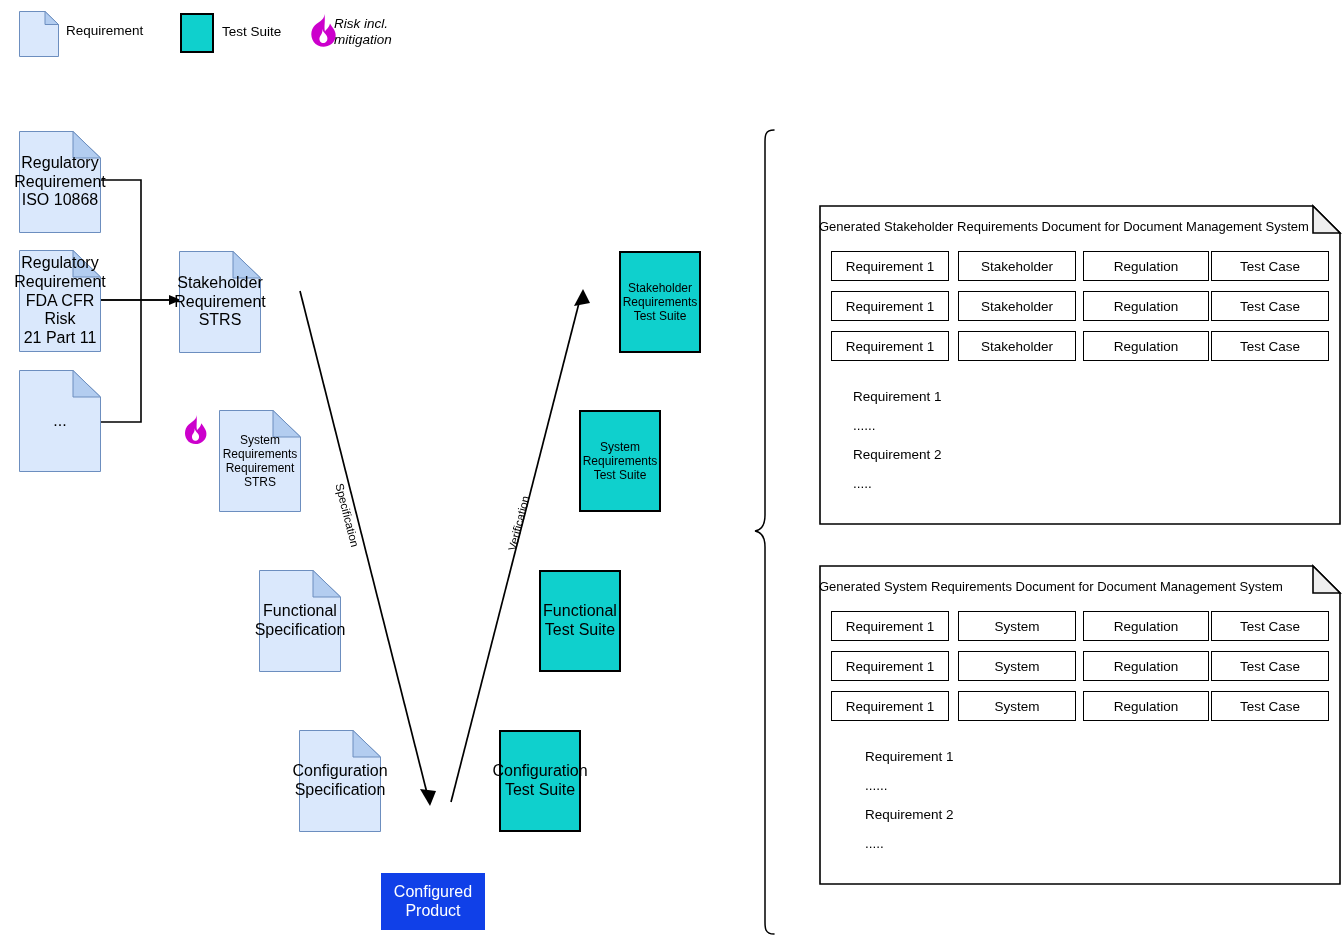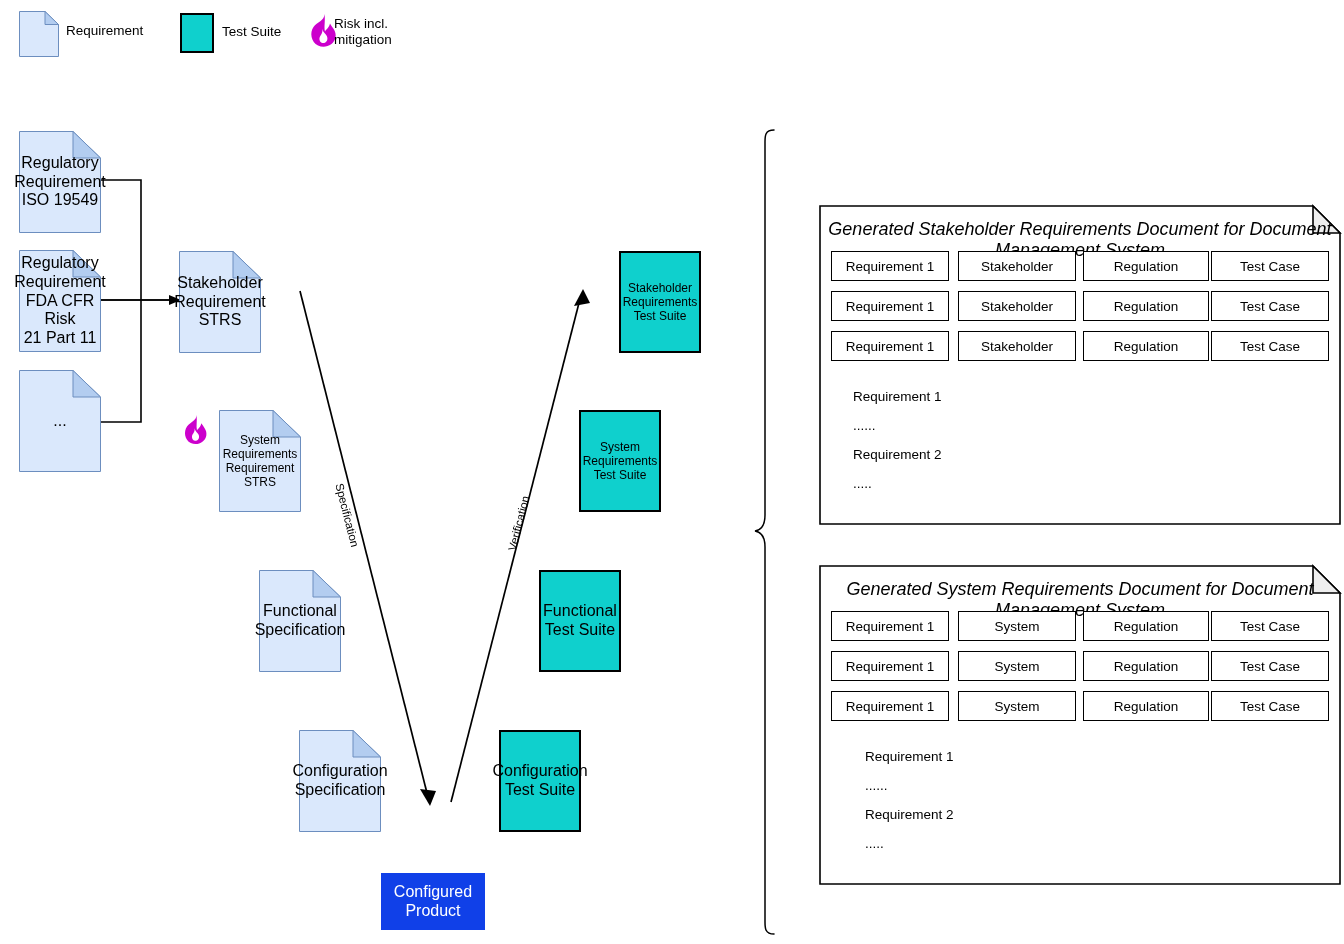--- a/index.html
+++ b/index.html
@@ -13,22 +13,22 @@
         line-height:1.18;}
 
   
   .teal{background:#0fd0cd;border:2px solid #000000;}
 
   
   .blueprod{background:#1040e8;border:1px solid #1040e8;color:#ffffff;}
 
   
   .panel{position:absolute;box-sizing:border-box;background:#ffffff;}
-  .panel-title{position:absolute;left:0;right:0;text-align:center;
-               font-size:18px;font-style:italic;}
+  .panel-title{position:absolute;left:0;right:0;text-align:left;
+               font-size:13px;}
   .cell{position:absolute;box-sizing:border-box;border:1.5px solid #000;
         background:#fff;display:flex;align-items:center;justify-content:center;
         font-size:13.5px;}
   .ptext{position:absolute;font-size:13.5px;white-space:pre;}
 
   
   .legend-label{position:absolute;font-size:13.5px;line-height:1.22;}
 
   svg{position:absolute;left:0;top:0;overflow:visible;}
   .rot-label{position:absolute;font-size:11.5px;white-space:nowrap;
@@ -54,21 +54,21 @@
       <rect x="1" y="1" width="32" height="38" fill="#0fd0cd" stroke="#000" stroke-width="2"></rect>
     </svg>
     <div class="legend-label" style="left:213px;top:24px;">Test Suite</div>
 
     <svg width="34" height="38" style="left:298px;top:13px;">
       <path d="M17.5 1 C17.5 8 10 9 6.5 14 C2.5 19.5 4 29 11 32.5 C18 36 27 32 28.5 24.5
                C29.8 18 25 14.5 23 10.5 C22 15 19.5 16 18 18.5 C16.8 14 18.5 8 17.5 1 Z
                M15 16 C16.5 20 13 22 12.5 25 C12 28.5 14.5 30.5 17 30 C20 29.4 21.3 26 19.8 23
                C18.8 21 16.3 19.5 15 16 Z" fill="#cc00cc" fill-rule="evenodd"></path>
     </svg>
-    <div class="legend-label" style="left:325px;top:16px;white-space:pre;">Risk incl.
+    <div class="legend-label" style="left:325px;top:16px;white-space:pre;font-style:italic;">Risk incl.
 mitigation</div>
   </div>
 
   <svg width="1344" height="944" style="pointer-events:none;">
 
     <path d="M92 180 H132 V422 H92" fill="none" stroke="#000" stroke-width="1.6"></path>
 
     <path d="M10 300 H166" fill="none" stroke="#000" stroke-width="1.6"></path>
     <path d="M92 300 H166" fill="none" stroke="#000" stroke-width="1.6"></path>
     <polygon points="172,300 160,295 160,305" fill="#000"></polygon>
@@ -90,21 +90,21 @@
   <div class="rot-label" style="left:497px;top:549px;transform:rotate(-75.6deg);">Verification</div>
 
   <div class="node" style="left:10px;top:131px;width:82px;height:102px;">
     <svg width="82" height="102" style="left:0;top:0;">
       <path d="M0.5 0.5 H54 L81.5 27 V101.5 H0.5 Z" fill="#dae8fc" stroke="#6c8ebf" stroke-width="1"></path>
       <path d="M54 0.5 L81.5 27 H54 Z" fill="#b3cdf0" stroke="#6c8ebf" stroke-width="1"></path>
     </svg>
     <div style="position:relative;z-index:2;" class="ftxt">
       <span>Regulatory</span>
       <span>Requirement</span>
-      <span>ISO 19549</span>
+      <span>ISO 10868</span>
     </div>
   </div>
 
   <div class="node" style="left:10px;top:250px;width:82px;height:102px;">
     <svg width="82" height="102" style="left:0;top:0;">
       <path d="M0.5 0.5 H54 L81.5 27 V101.5 H0.5 Z" fill="#dae8fc" stroke="#6c8ebf" stroke-width="1"></path>
       <path d="M54 0.5 L81.5 27 H54 Z" fill="#b3cdf0" stroke="#6c8ebf" stroke-width="1"></path>
     </svg>
     <div style="position:relative;z-index:2;" class="ftxt">
       <span>Regulatory</span>

